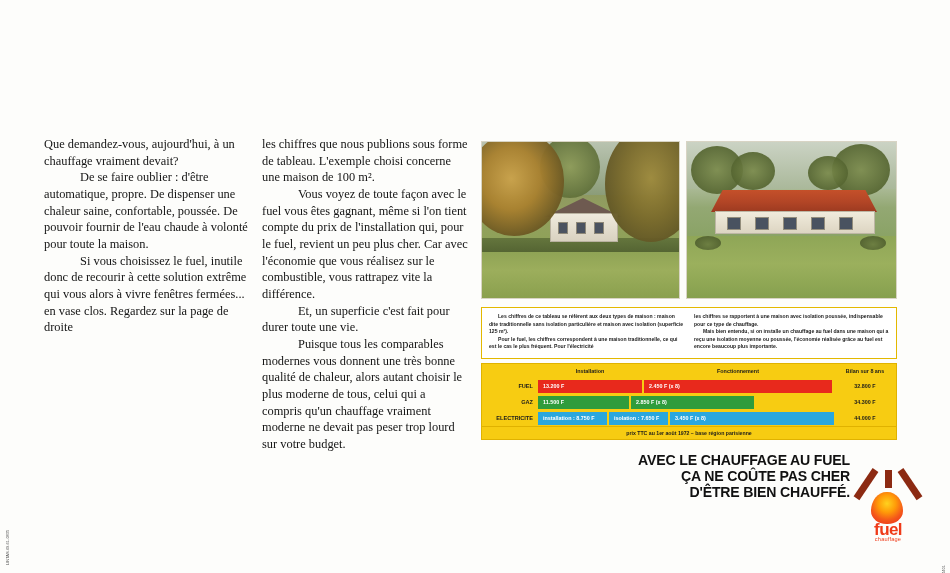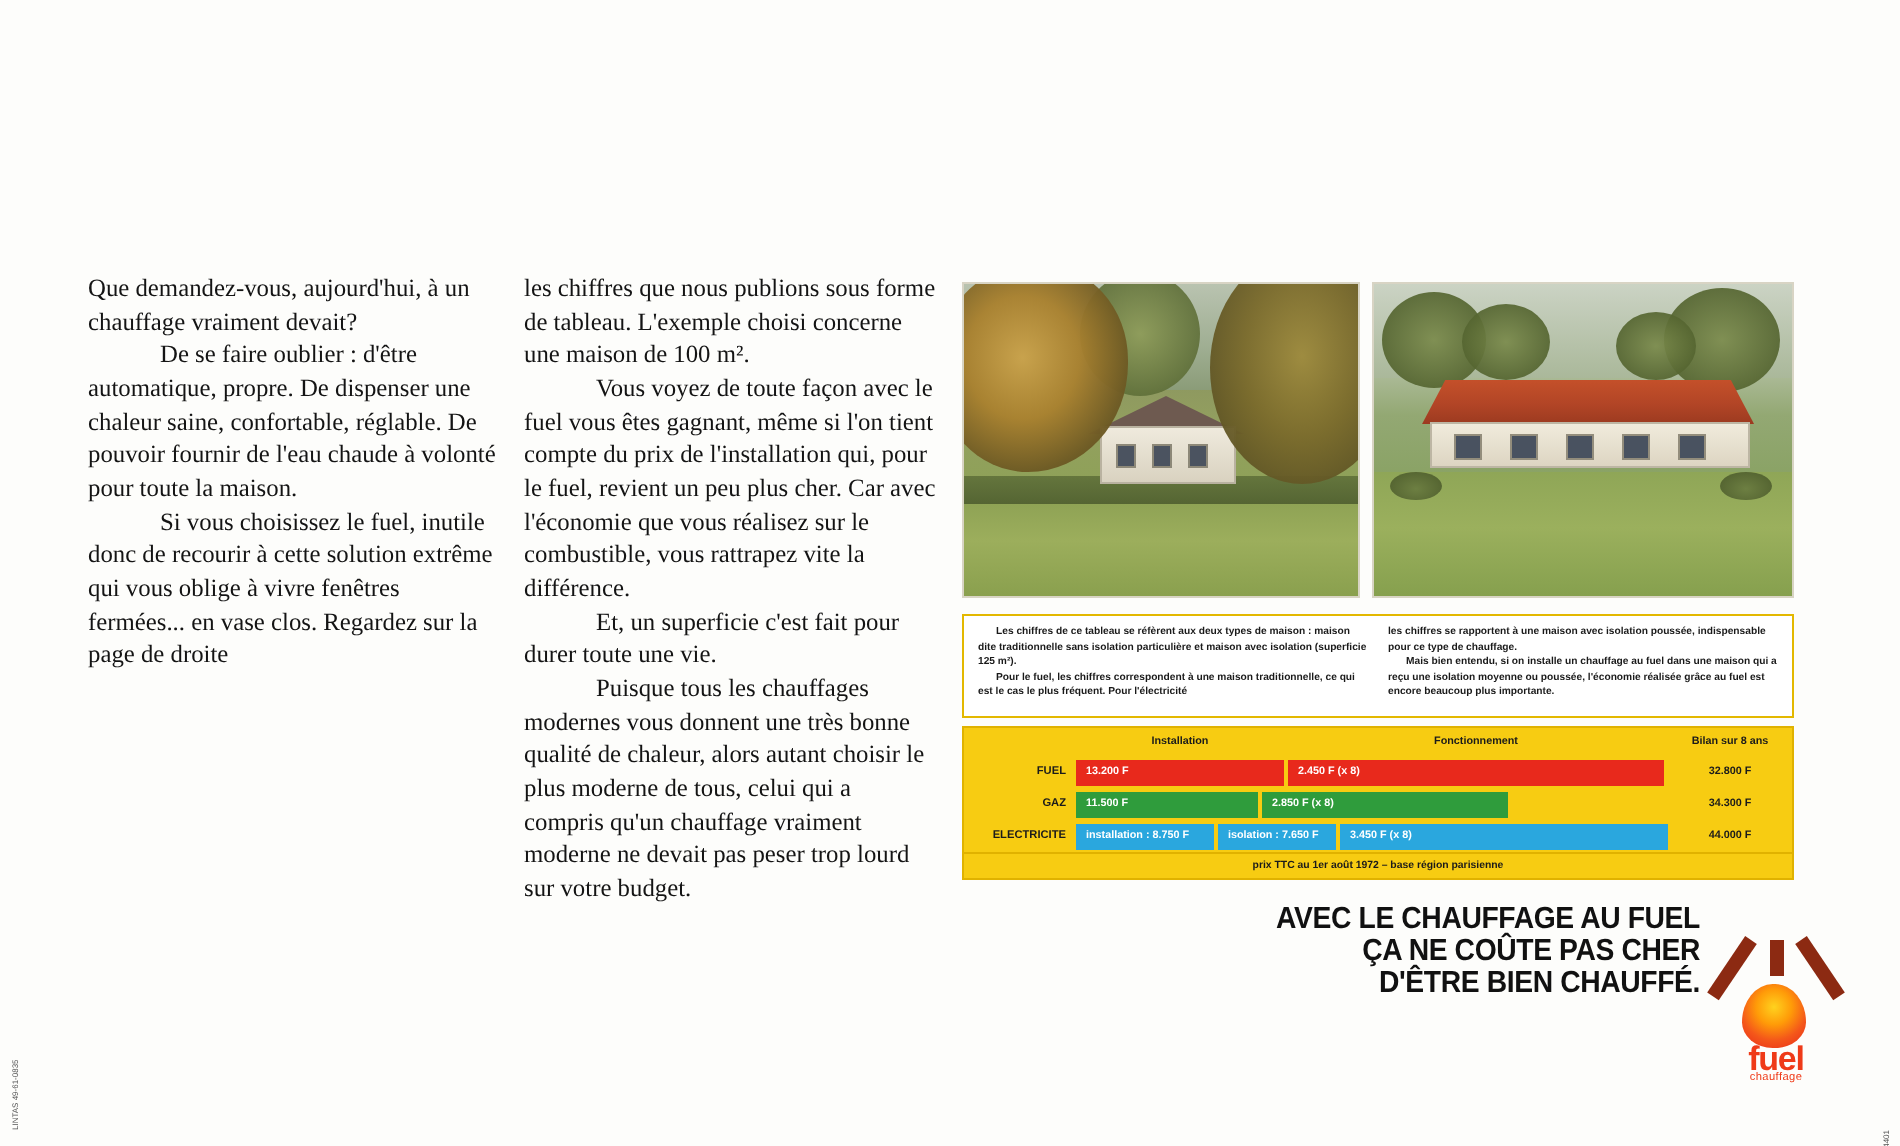--- a/index.html
+++ b/index.html
@@ -330,29 +330,29 @@
   }
 </style>
 </head>
 <body>
 
 <div class="page">
 
 
   <div class="col c1">
     <p>Que demandez-vous, aujourd'hui, à un chauffage vraiment devait?</p>
-    <p class="indent">De se faire oublier : d'être automatique, propre. De dispenser une chaleur saine, confortable, réglable. De pouvoir fournir de l'eau chaude à volonté pour toute la maison.</p>
-    <p class="indent">Si vous choisissez le fuel, inutile donc de recourir à cette solution extrême qui vous oblige à vivre fenêtres fermées... en vase clos. Regardez sur la page de droite</p>
+    <p class="indent">De se faire oublier : d'être automatique, propre. De dispenser une chaleur saine, confortable, poussée. De pouvoir fournir de l'eau chaude à volonté pour toute la maison.</p>
+    <p class="indent">Si vous choisissez le fuel, inutile donc de recourir à cette solution extrême qui vous alors à vivre fenêtres fermées... en vase clos. Regardez sur la page de droite</p>
   </div>
 
   <div class="col c2">
     <p>les chiffres que nous publions sous forme de tableau. L'exemple choisi concerne une maison de 100 m².</p>
     <p class="indent">Vous voyez de toute façon avec le fuel vous êtes gagnant, même si l'on tient compte du prix de l'installation qui, pour le fuel, revient un peu plus cher. Car avec l'économie que vous réalisez sur le combustible, vous rattrapez vite la différence.</p>
     <p class="indent">Et, un superficie c'est fait pour durer toute une vie.</p>
-    <p class="indent">Puisque tous les chauffages modernes vous donnent une très bonne qualité de chaleur, alors autant choisir le plus moderne de tous, celui qui a compris qu'un chauffage vraiment moderne ne devait pas peser trop lourd sur votre budget.</p>
+    <p class="indent">Puisque tous les comparables modernes vous donnent une très bonne qualité de chaleur, alors autant choisir le plus moderne de tous, celui qui a compris qu'un chauffage vraiment moderne ne devait pas peser trop lourd sur votre budget.</p>
   </div>
 
   <div class="photo-block">
     <div class="photo left">
       <div class="ph1">
         <div class="sky"></div>
         <div class="tree-m"></div>
         <div class="hedge"></div>
         <div class="lawn"></div>
         <div class="house">

